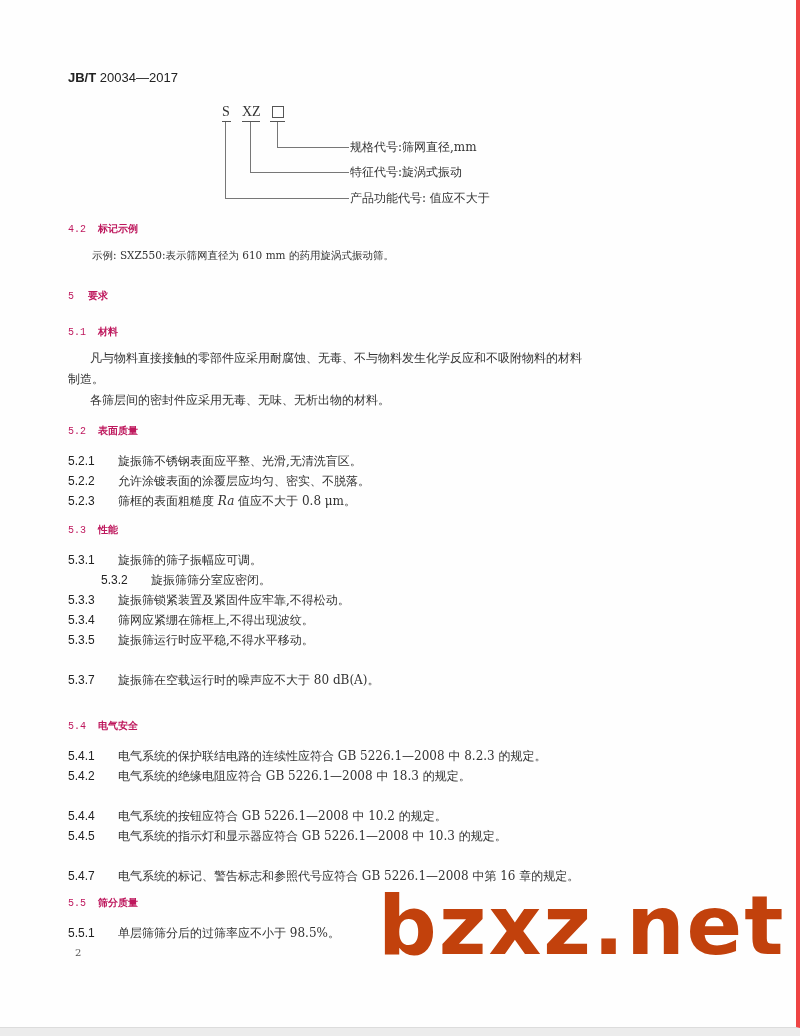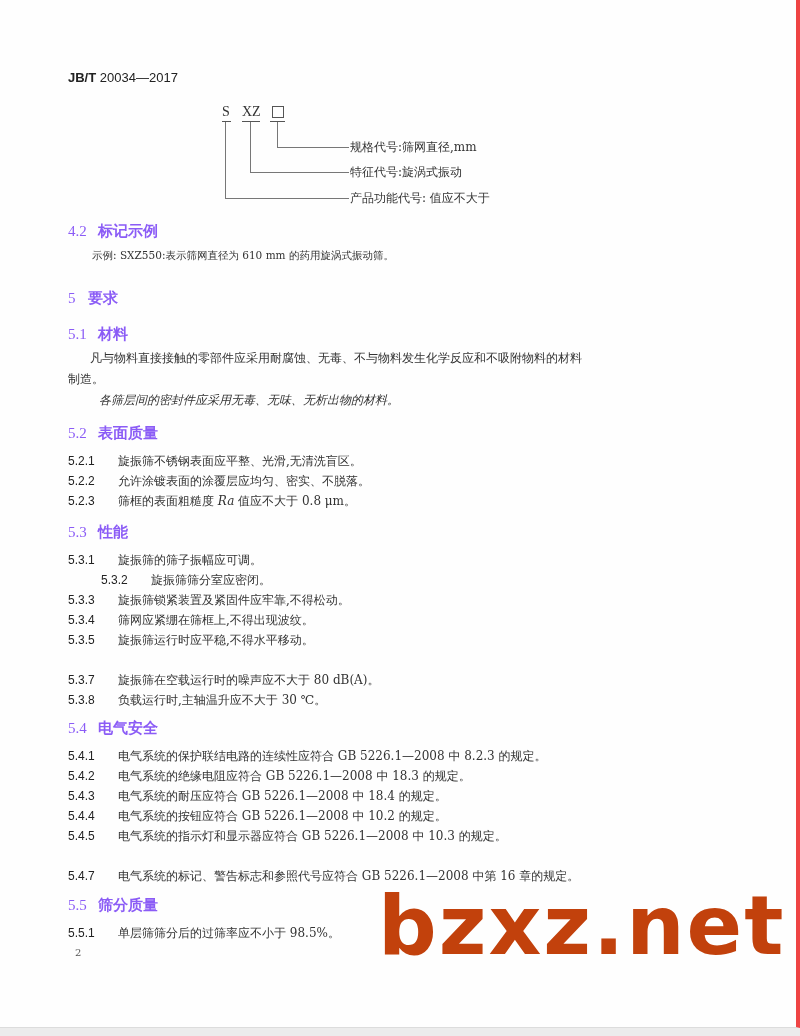--- a/index.html
+++ b/index.html
@@ -29,22 +29,22 @@
     .code { font-family: "Liberation Serif", serif; font-size: 14px; color: #333; }
     .code-s  { left: 222px; top: 104px; }
     .code-xz { left: 242px; top: 104px; }
     .code-box { left: 272px; top: 106px; width: 10px; height: 10px; border: 1px solid #555; }
     .ul { height: 1px; background: #555; }
     .vline { width: 1px; background: #777; }
     .hline { height: 1px; background: #777; }
     .diag-label { font-size: 12px; color: #333; }
     
     .h2 {
-      font-family: Liberation Serif, serif;
-      font-size: 15px; font-weight: bold; color: #8b5cf6;
+      font-family: Liberation Mono, monospace;
+      font-size: 10px; font-weight: bold; color: #be185d;
     }
     .h2 .num { display: inline-block; width: 30px; font-weight: normal; }
     .h1 .num { width: 20px; }
     .example { font-size: 10.5px; color: #333; }
     .para { font-size: 12px; color: #333; line-height: 21px; }
     .item { font-size: 12px; color: #333; }
     .item .num {
       display: inline-block; width: 50px;
       font-family: "Liberation Sans", "DejaVu Sans", sans-serif;
       font-size: 12px; color: #222;
@@ -94,21 +94,21 @@
 
   <div class="abs h2 h1" style="left:68px;top:289px;">
     <span class="num">5</span><span>要求</span>
   </div>
 
   <div class="abs h2" style="left:68px;top:325px;">
     <span class="num">5.1</span><span>材料</span>
   </div>
   <div class="abs para" style="left:90px;top:348px;">凡与物料直接接触的零部件应采用耐腐蚀、无毒、不与物料发生化学反应和不吸附物料的材料</div>
   <div class="abs para" style="left:68px;top:369px;">制造。</div>
-  <div class="abs para" style="left:99px;top:390px;font-style:italic;">各筛层间的密封件应采用无毒、无味、无析出物的材料。</div>
+  <div class="abs para" style="left:90px;top:390px;">各筛层间的密封件应采用无毒、无味、无析出物的材料。</div>
 
   <div class="abs h2" style="left:68px;top:424px;">
     <span class="num">5.2</span><span>表面质量</span>
   </div>
   <div class="abs item" style="left:68px;top:453px;">
     <span class="num">5.2.1</span><span>旋振筛不锈钢表面应平整、光滑,无清洗盲区。</span>
   </div>
   <div class="abs item" style="left:68px;top:473px;">
     <span class="num">5.2.2</span><span>允许涂镀表面的涂覆层应均匀、密实、不脱落。</span>
   </div>
@@ -130,35 +130,29 @@
   </div>
   <div class="abs item" style="left:68px;top:612px;">
     <span class="num">5.3.4</span><span>筛网应紧绷在筛框上,不得出现波纹。</span>
   </div>
   <div class="abs item" style="left:68px;top:632px;">
     <span class="num">5.3.5</span><span>旋振筛运行时应平稳,不得水平移动。</span>
   </div>
   <div class="abs item" style="left:68px;top:672px;">
     <span class="num">5.3.7</span><span>旋振筛在空载运行时的噪声应不大于 80 dB(A)。</span>
   </div>
-  <div class="abs item" style="left:68px;top:692px;">
-    <span class="num">5.3.8</span><span>负载运行时,主轴温升应不大于 30 ℃。</span>
-  </div>
 
   <div class="abs h2" style="left:68px;top:719px;">
     <span class="num">5.4</span><span>电气安全</span>
   </div>
   <div class="abs item" style="left:68px;top:748px;">
     <span class="num">5.4.1</span><span>电气系统的保护联结电路的连续性应符合 GB 5226.1—2008 中 8.2.3 的规定。</span>
   </div>
   <div class="abs item" style="left:68px;top:768px;">
     <span class="num">5.4.2</span><span>电气系统的绝缘电阻应符合 GB 5226.1—2008 中 18.3 的规定。</span>
-  </div>
-  <div class="abs item" style="left:68px;top:788px;">
-    <span class="num">5.4.3</span><span>电气系统的耐压应符合 GB 5226.1—2008 中 18.4 的规定。</span>
   </div>
   <div class="abs item" style="left:68px;top:808px;">
     <span class="num">5.4.4</span><span>电气系统的按钮应符合 GB 5226.1—2008 中 10.2 的规定。</span>
   </div>
   <div class="abs item" style="left:68px;top:828px;">
     <span class="num">5.4.5</span><span>电气系统的指示灯和显示器应符合 GB 5226.1—2008 中 10.3 的规定。</span>
   </div>
   <div class="abs item" style="left:68px;top:868px;">
     <span class="num">5.4.7</span><span>电气系统的标记、警告标志和参照代号应符合 GB 5226.1—2008 中第 16 章的规定。</span>
   </div>

